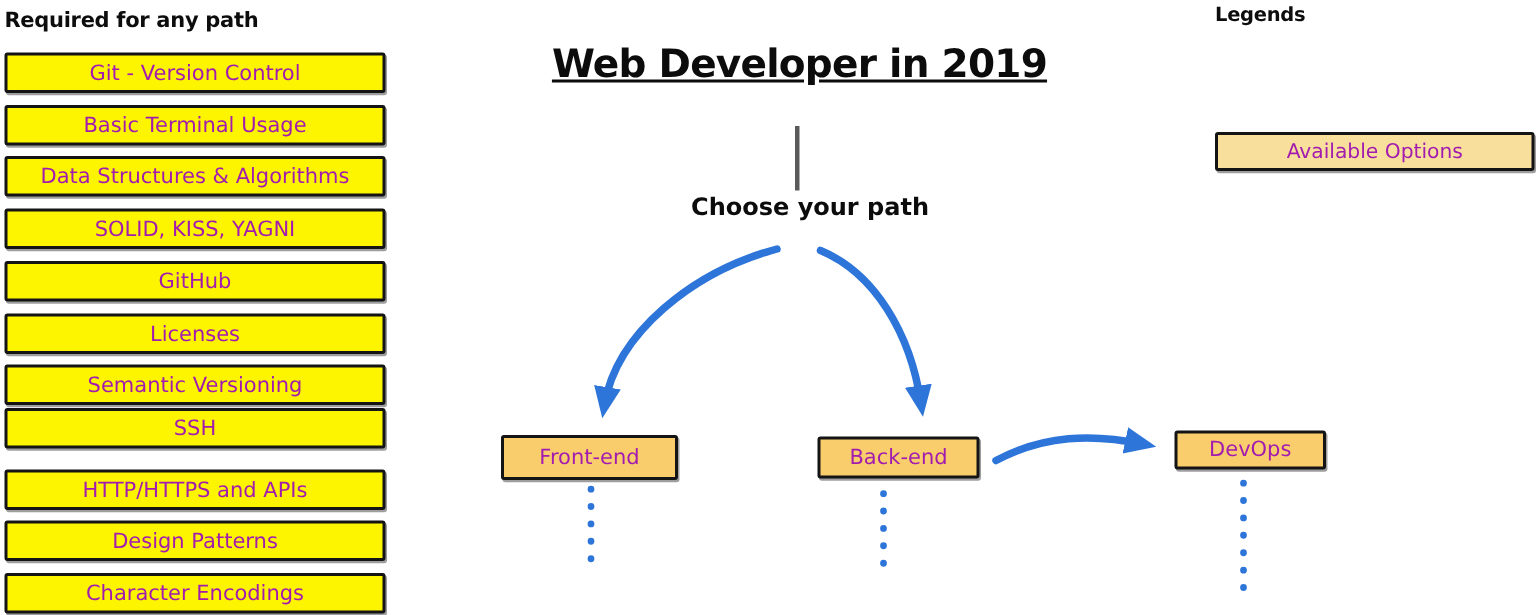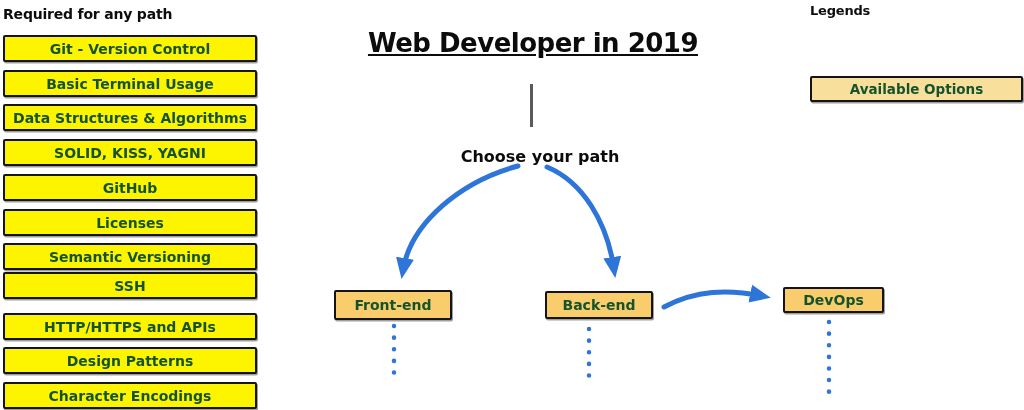--- a/index.html
+++ b/index.html
@@ -19,27 +19,27 @@
     position:absolute;font-weight:bold;font-size:14px;color:#0d0d0d;letter-spacing:-0.2px;
     white-space:nowrap;
   }
   .req-hdr{left:3px;top:6px;}
   .legend-hdr{left:810px;top:3px;font-size:13px;}
   .title{
     position:absolute;left:328px;top:28px;width:410px;text-align:center;
     font-size:26px;font-weight:bold;color:#0c0c0c;letter-spacing:-0.5px;white-space:nowrap;text-decoration:underline;
   }
   .subtitle{
-    position:absolute;left:440px;top:147px;width:200px;text-align:center;
+    position:absolute;left:440px;top:128px;width:200px;text-align:center;
     font-size:16px;font-weight:bold;color:#0c0c0c;white-space:nowrap;
   }
   .box{
     position:absolute;box-sizing:border-box;border:2px solid var(--ink);border-radius:2px;
     display:flex;align-items:center;justify-content:center;
-    font-size:14px;font-weight:bold;color:#14532d;white-space:nowrap;
+    font-size:14px;font-weight:normal;color:#a21caf;white-space:nowrap;
     box-shadow:1px 1.5px 0 rgba(40,40,40,0.45);
   }
   .yellow{background:var(--yellow);}
   .tan{background:var(--tan);}
   .tan-light{background:var(--tan-light);}
   .req-item{left:3px;width:254px;height:27px;}
   .legend-box{left:810px;width:213px;font-size:13.5px;}
   .overlay{position:absolute;left:0;top:0;pointer-events:none;}
   .stem{stroke:var(--gray);stroke-width:3;stroke-linecap:butt;}
   .arrow{stroke:var(--blue);stroke-width:5;fill:none;stroke-linecap:round;}
@@ -82,15 +82,15 @@
     </div>
 
   <div class="title">Web Developer in 2019</div>
   <div class="subtitle">Choose your path</div>
 
   <div class="box tan" style="left:334px;top:290px;width:118px;height:30px">Front-end</div>
   <div class="box tan" style="left:783px;top:287px;width:101px;height:26px">DevOps</div>
   <div class="box tan" style="left:545px;top:291px;width:108px;height:28px">Back-end</div>
 
   <div class="hdr legend-hdr">Legends</div>
-  <div class="box tan-light legend-box" style="top:76px;height:26px">Available Options</div>
+  <div class="box tan-light legend-box" style="top:88px;height:26px">Available Options</div>
 
 </div>
 
 </body></html>

